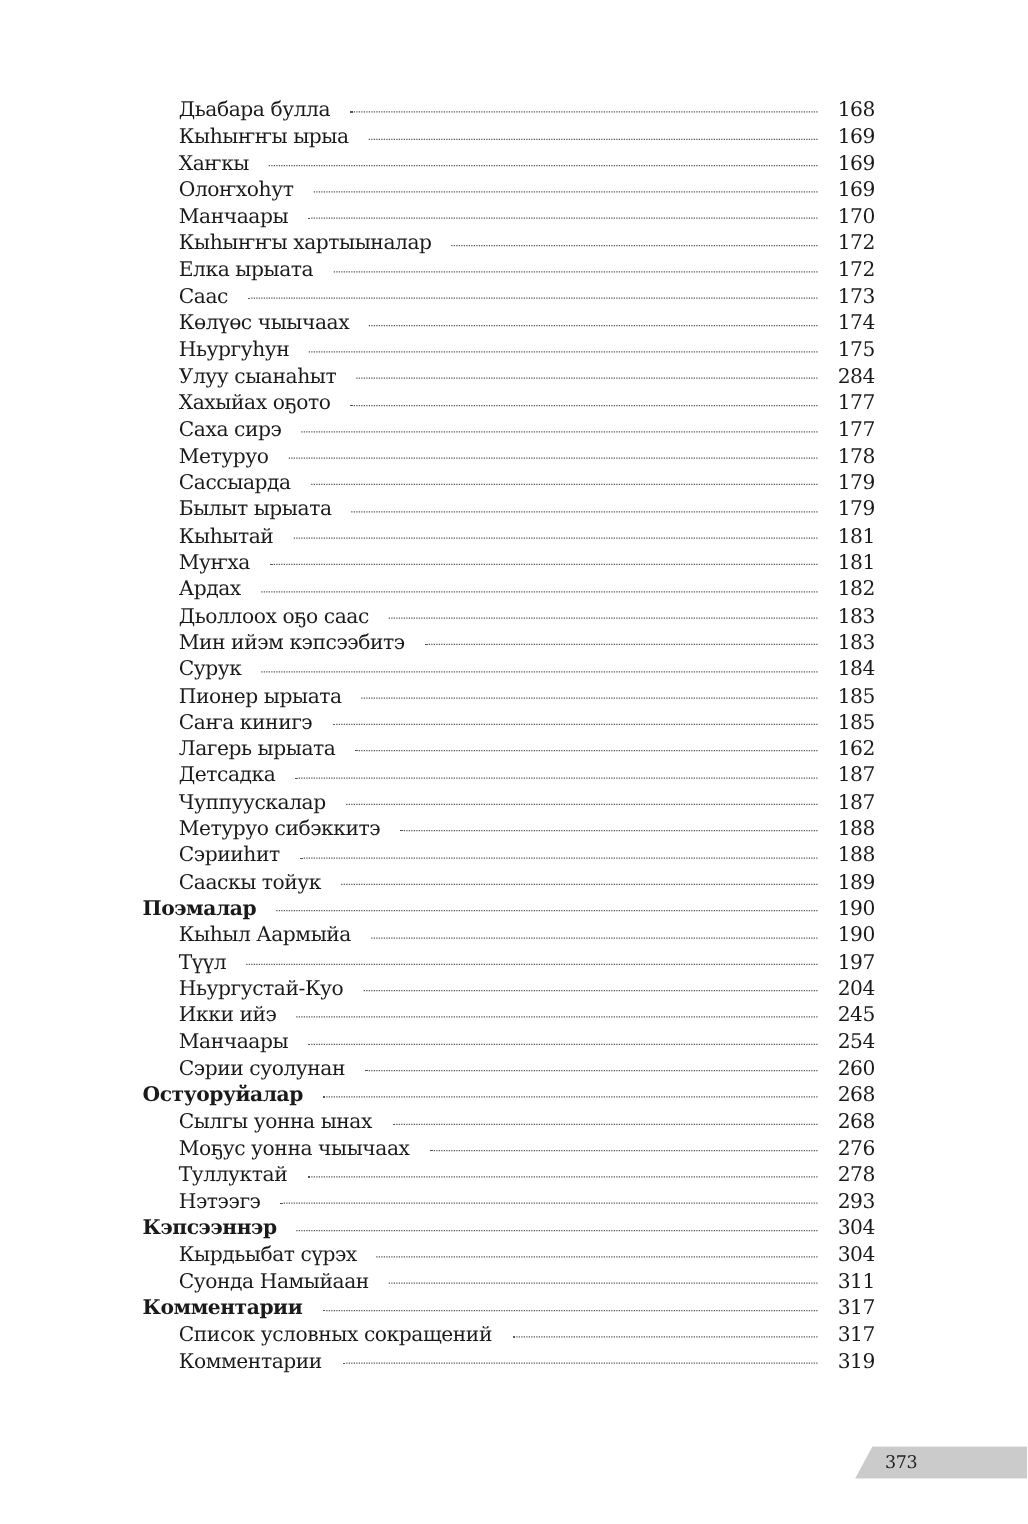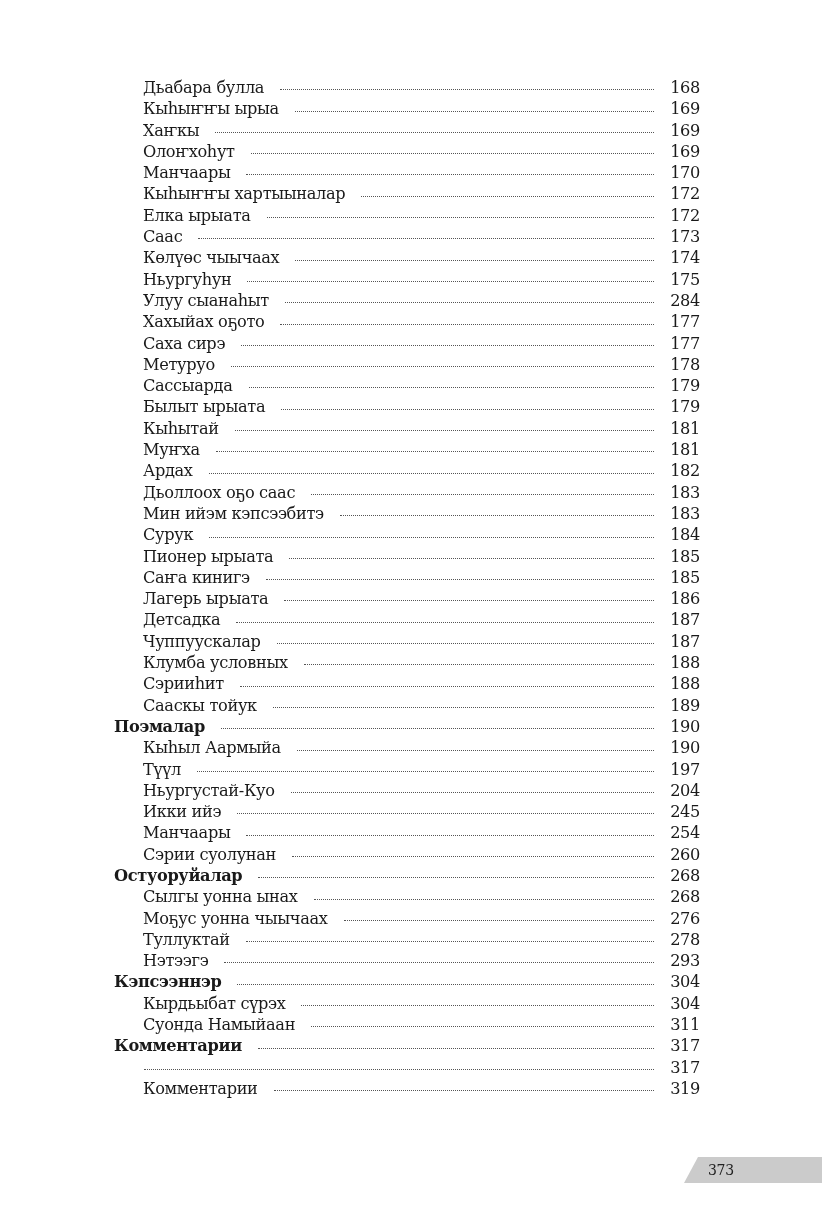--- a/index.html
+++ b/index.html
@@ -195,34 +195,34 @@
       <span class="page">185</span>
     </div>
     <div class="toc-row sub">
       <span class="title">Саҥа кинигэ</span>
       <span class="leader"></span>
       <span class="page">185</span>
     </div>
     <div class="toc-row sub">
       <span class="title">Лагерь ырыата</span>
       <span class="leader"></span>
-      <span class="page">186</span>
+      <span class="page">162</span>
     </div>
     <div class="toc-row sub">
       <span class="title">Детсадка</span>
       <span class="leader"></span>
       <span class="page">187</span>
     </div>
     <div class="toc-row sub">
       <span class="title">Чуппуускалар</span>
       <span class="leader"></span>
       <span class="page">187</span>
     </div>
     <div class="toc-row sub">
-      <span class="title">Клумба условных</span>
+      <span class="title">Метуруо сибэккитэ</span>
       <span class="leader"></span>
       <span class="page">188</span>
     </div>
     <div class="toc-row sub">
       <span class="title">Сэрииһит</span>
       <span class="leader"></span>
       <span class="page">188</span>
     </div>
     <div class="toc-row sub">
       <span class="title">Сааскы тойук</span>
@@ -303,20 +303,21 @@
       <span class="title">Суонда Намыйаан</span>
       <span class="leader"></span>
       <span class="page">311</span>
     </div>
     <div class="toc-row section">
       <span class="title">Комментарии</span>
       <span class="leader"></span>
       <span class="page">317</span>
     </div>
     <div class="toc-row sub">
+      <span class="title">Список условных сокращений</span>
       <span class="leader"></span>
       <span class="page">317</span>
     </div>
     <div class="toc-row sub">
       <span class="title">Комментарии</span>
       <span class="leader"></span>
       <span class="page">319</span>
     </div>
   </div>
 

